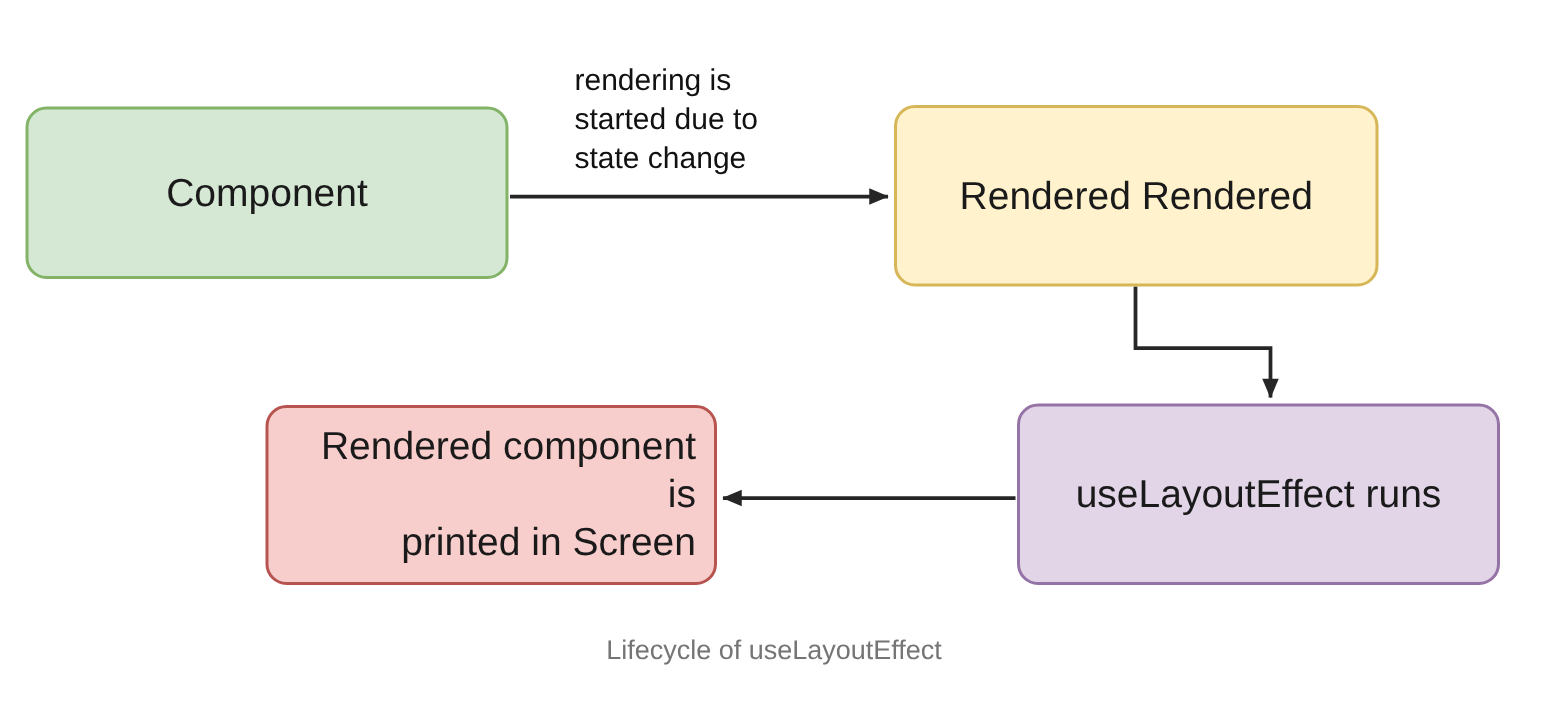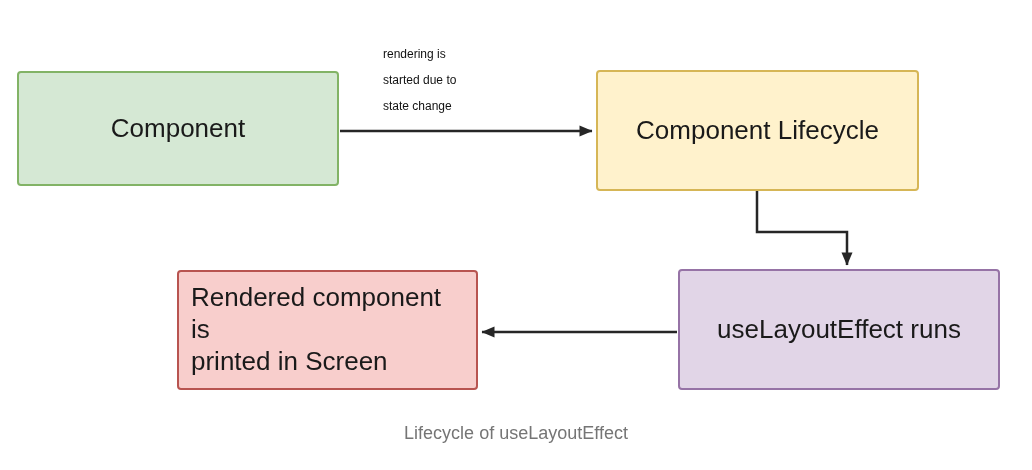--- a/index.html
+++ b/index.html
@@ -12,37 +12,37 @@
     font-family: "Liberation Sans", sans-serif;
     overflow: hidden;
   }
   .edges-svg { position: absolute; left: 0; top: 0; }
   .edge { fill: none; stroke: #262626; stroke-width: 2.5; }
   .node {
     position: absolute;
     display: flex;
     align-items: center;
     justify-content: center;
-    border-radius: 4px;
+    border-radius: 14px;
     border: 2px solid;
-    text-align: left;
+    text-align: right;
     font-size: 26px;
     color: #1a1a1a;
     line-height: 1.22;
   }
   .node-label { white-space: pre-line; padding: 0 12px; }
   .node-component        { left: 17px;  top: 71px;  width: 322px; height: 115px; background: #d5e8d4; border-color: #82b366; }
   .node-component-rendered{ left: 596px; top: 70px;  width: 323px; height: 121px; background: #fff2cc; border-color: #d6b656; }
   .node-uselayouteffect  { left: 678px; top: 269px; width: 322px; height: 121px; background: #e1d5e7; border-color: #9673a6; }
   .node-rendered-printed { left: 177px; top: 270px; width: 301px; height: 120px; background: #f8cecc; border-color: #b85450; }
   .edge-label {
     position: absolute;
     left: 383px;
     top: 41px;
-    font-size: 12px;
+    font-size: 20px;
     line-height: 26px;
     color: #111111;
     white-space: pre-line;
     text-align: left;
   }
   .caption {
     position: absolute;
     left: 0;
     top: 416px;
     width: 100%;
@@ -66,21 +66,21 @@
     <path class="edge" d="M340,131 H592" marker-end="url(#arrowhead)"></path>
     <path class="edge" d="M757,191 V232 H847 V265" marker-end="url(#arrowhead)"></path>
     <path class="edge" d="M677,332 H482" marker-end="url(#arrowhead)"></path>
   </svg>
 
   <div class="node node-component">
     <span class="node-label">Component</span>
   </div>
 
   <div class="node node-component-rendered">
-    <span class="node-label">Component Lifecycle</span>
+    <span class="node-label">Rendered Rendered</span>
   </div>
 
   <div class="node node-uselayouteffect">
     <span class="node-label">useLayoutEffect runs</span>
   </div>
 
   <div class="node node-rendered-printed">
     <span class="node-label">Rendered component is
 printed in Screen</span>
   </div>

